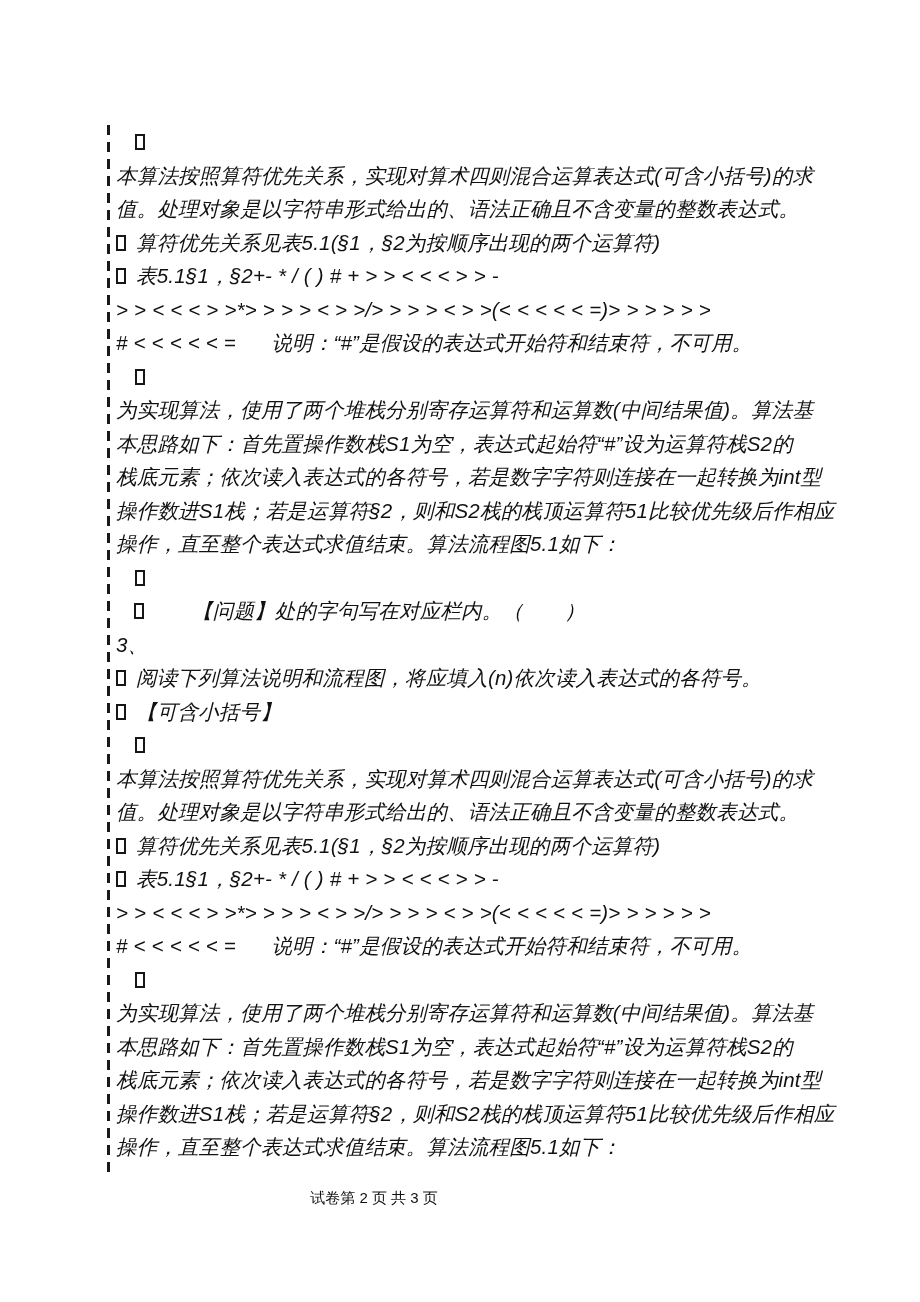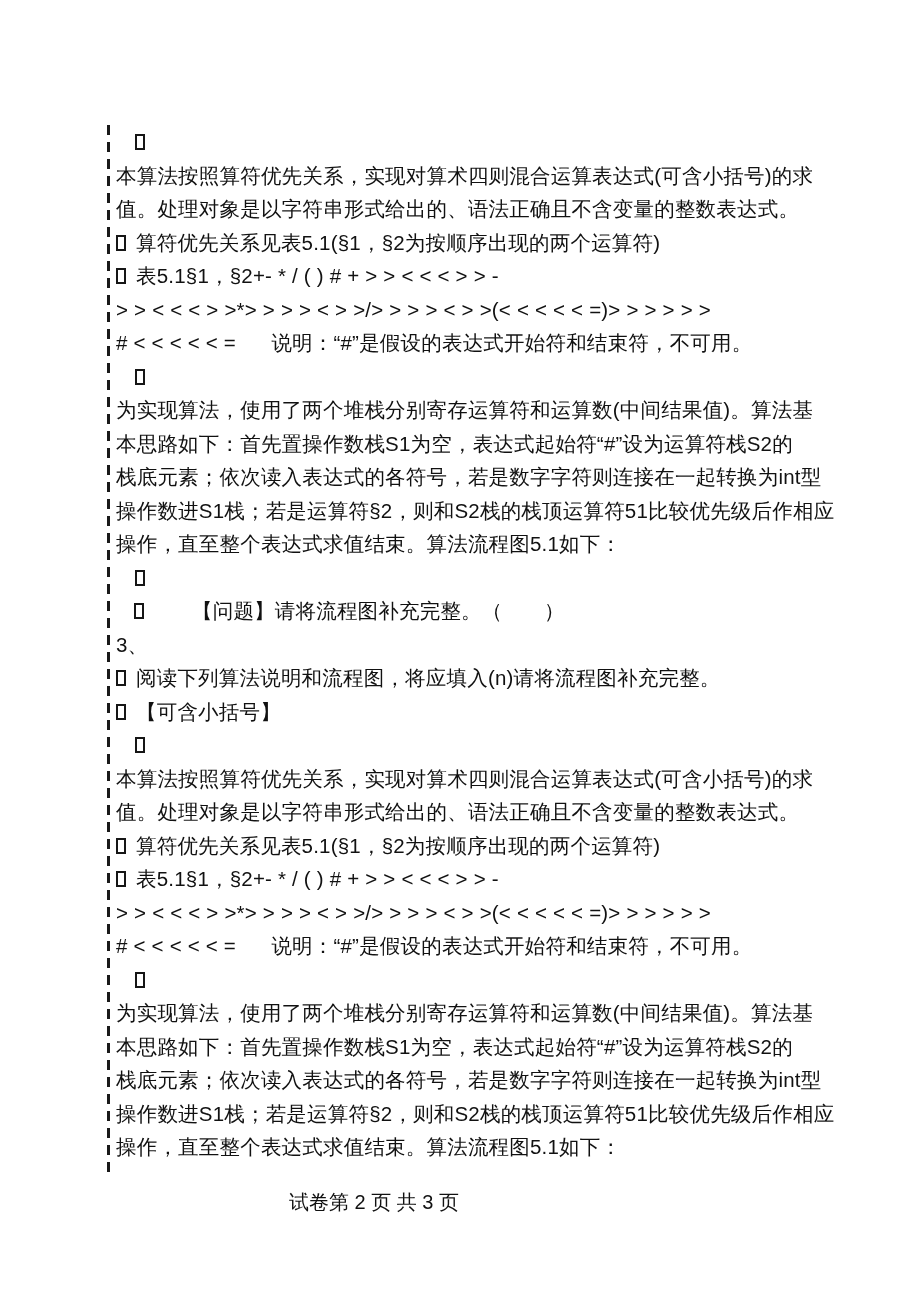--- a/index.html
+++ b/index.html
@@ -27,20 +27,21 @@
       #1a1a1a 10px,
       transparent 10px,
       transparent 17px
     );
   }
   .document-body {
     position: absolute;
     left: 116px;
     top: 125px;
     width: 690px;
+    font-style: italic;
   }
   .line {
     height: 33.5px;
     line-height: 33.5px;
     font-size: 20.5px;
     white-space: pre;
     letter-spacing: 0.2px;
   }
   .line-text {
     white-space: pre;
@@ -55,21 +56,21 @@
   }
   .line.bullet .tofu   { margin-right: 10px; }
   .line.box-only .tofu { margin-left: 19px; }
   .line.box-gap .tofu  { margin-left: 18px; margin-right: 48px; }
   .page-footer {
     position: absolute;
     left: 0;
     top: 1189px;
     width: 748px;
     text-align: center;
-    font-size: 20px;
+    font-size: 15px;
     color: #111111;
     white-space: pre;
   }
 </style>
 </head>
 <body>
 
 <div class="left-dashed-border"></div>
 
 <div class="document-body">
@@ -80,23 +81,23 @@
     <div class="line bullet"><span class="tofu"></span><span class="line-text">表5.1§1，§2+- * / ( ) # + &gt; &gt; &lt; &lt; &lt; &gt; &gt; -</span></div>
     <div class="line plain"><span class="line-text">&gt; &gt; &lt; &lt; &lt; &gt; &gt;*&gt; &gt; &gt; &gt; &lt; &gt; &gt;/&gt; &gt; &gt; &gt; &lt; &gt; &gt;(&lt; &lt; &lt; &lt; &lt; =)&gt; &gt; &gt; &gt; &gt; &gt;</span></div>
     <div class="line plain"><span class="line-text"># &lt; &lt; &lt; &lt; &lt; =      说明：“#”是假设的表达式开始符和结束符，不可用。</span></div>
     <div class="line box-only"><span class="tofu"></span><span class="line-text"></span></div>
     <div class="line plain"><span class="line-text">为实现算法，使用了两个堆栈分别寄存运算符和运算数(中间结果值)。算法基</span></div>
     <div class="line plain"><span class="line-text">本思路如下：首先置操作数栈S1为空，表达式起始符“#”设为运算符栈S2的</span></div>
     <div class="line plain"><span class="line-text">栈底元素；依次读入表达式的各符号，若是数字字符则连接在一起转换为int型</span></div>
     <div class="line plain"><span class="line-text">操作数进S1栈；若是运算符§2，则和S2栈的栈顶运算符51比较优先级后作相应</span></div>
     <div class="line plain"><span class="line-text">操作，直至整个表达式求值结束。算法流程图5.1如下：</span></div>
     <div class="line box-only"><span class="tofu"></span><span class="line-text"></span></div>
-    <div class="line box-gap"><span class="tofu"></span><span class="line-text">【问题】请将流程图补充完整。（　　）</span></div>
+    <div class="line box-gap"><span class="tofu"></span><span class="line-text">【问题】处的字句写在对应栏内。（　　）</span></div>
     <div class="line plain"><span class="line-text">3、</span></div>
-    <div class="line bullet"><span class="tofu"></span><span class="line-text">阅读下列算法说明和流程图，将应填入(n)请将流程图补充完整。</span></div>
+    <div class="line bullet"><span class="tofu"></span><span class="line-text">阅读下列算法说明和流程图，将应填入(n)依次读入表达式的各符号。</span></div>
     <div class="line bullet"><span class="tofu"></span><span class="line-text">【可含小括号】</span></div>
     <div class="line box-only"><span class="tofu"></span><span class="line-text"></span></div>
     <div class="line plain"><span class="line-text">本算法按照算符优先关系，实现对算术四则混合运算表达式(可含小括号)的求</span></div>
     <div class="line plain"><span class="line-text">值。处理对象是以字符串形式给出的、语法正确且不含变量的整数表达式。</span></div>
     <div class="line bullet"><span class="tofu"></span><span class="line-text">算符优先关系见表5.1(§1，§2为按顺序出现的两个运算符)</span></div>
     <div class="line bullet"><span class="tofu"></span><span class="line-text">表5.1§1，§2+- * / ( ) # + &gt; &gt; &lt; &lt; &lt; &gt; &gt; -</span></div>
     <div class="line plain"><span class="line-text">&gt; &gt; &lt; &lt; &lt; &gt; &gt;*&gt; &gt; &gt; &gt; &lt; &gt; &gt;/&gt; &gt; &gt; &gt; &lt; &gt; &gt;(&lt; &lt; &lt; &lt; &lt; =)&gt; &gt; &gt; &gt; &gt; &gt;</span></div>
     <div class="line plain"><span class="line-text"># &lt; &lt; &lt; &lt; &lt; =      说明：“#”是假设的表达式开始符和结束符，不可用。</span></div>
     <div class="line box-only"><span class="tofu"></span><span class="line-text"></span></div>
     <div class="line plain"><span class="line-text">为实现算法，使用了两个堆栈分别寄存运算符和运算数(中间结果值)。算法基</span></div>

